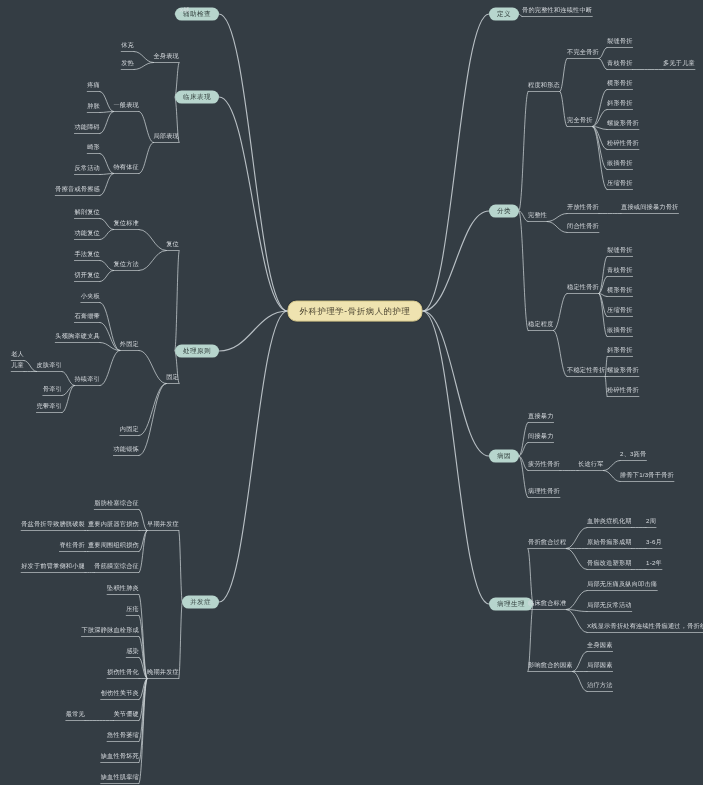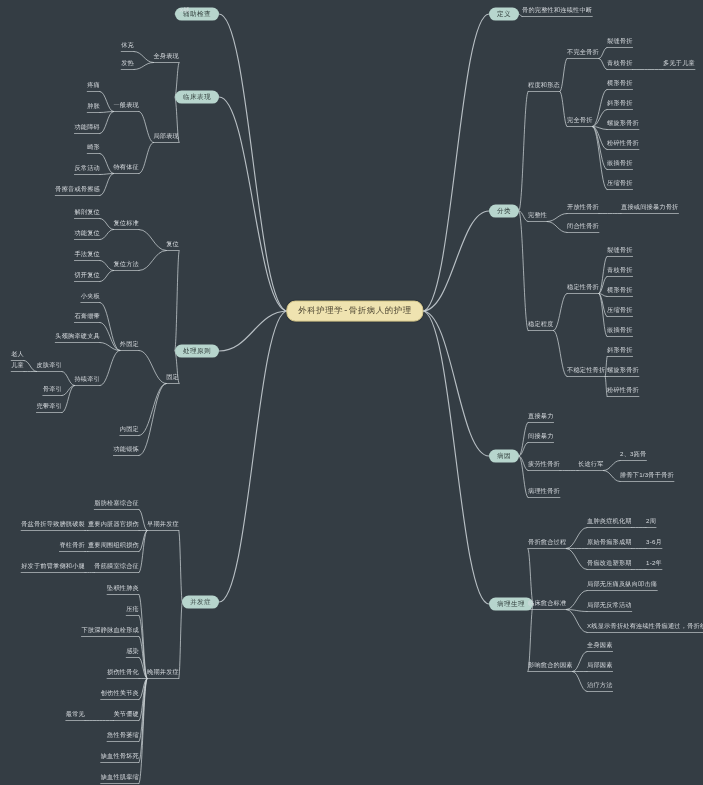--- a/index.html
+++ b/index.html
@@ -258,21 +258,21 @@
       <path d="M 147.0625 678.5 C 143.434375 678.5 142.628125 657.5 139 657.5" fill="none" stroke="#cfd6da" stroke-width="0.85" stroke-opacity="0.85" stroke-linecap="round"></path>
       <path d="M 147.0625 678.5 C 143.434375 678.5 142.628125 678.5 139 678.5" fill="none" stroke="#cfd6da" stroke-width="0.85" stroke-opacity="0.85" stroke-linecap="round"></path>
       <path d="M 147.0625 678.5 C 143.434375 678.5 142.628125 699.5 139 699.5" fill="none" stroke="#cfd6da" stroke-width="0.85" stroke-opacity="0.85" stroke-linecap="round"></path>
       <path d="M 147.0625 678.5 C 143.434375 678.5 142.628125 720.5 139 720.5" fill="none" stroke="#cfd6da" stroke-width="0.85" stroke-opacity="0.85" stroke-linecap="round"></path>
       <path d="M 113.4375 720.5 C 100.640625 720.5 97.796875 720.5 85 720.5" fill="none" stroke="#cfd6da" stroke-width="0.85" stroke-opacity="0.85" stroke-linecap="round"></path>
       <path d="M 147.0625 678.5 C 143.434375 678.5 142.628125 741.5 139 741.5" fill="none" stroke="#cfd6da" stroke-width="0.85" stroke-opacity="0.85" stroke-linecap="round"></path>
       <path d="M 147.0625 678.5 C 143.434375 678.5 142.628125 762.5 139 762.5" fill="none" stroke="#cfd6da" stroke-width="0.85" stroke-opacity="0.85" stroke-linecap="round"></path>
       <path d="M 147.0625 678.5 C 143.434375 678.5 142.628125 783.5 139 783.5" fill="none" stroke="#cfd6da" stroke-width="0.85" stroke-opacity="0.85" stroke-linecap="round"></path>
     </svg>
   <div id="nodes">
-      <div class="node root right" style="left: 355px; top: 311px; font-family: Liberation Mono, monospace;">外科护理学-骨折病人的护理</div>
+      <div class="node root right" style="left: 355px; top: 311px;">外科护理学-骨折病人的护理</div>
       <div class="node main right" style="left: 489px; top: 14px;">定义</div>
       <div class="node leaf right" style="left: 522px; top: 11px;">骨的完整性和连续性中断</div>
       <div class="node main right" style="left: 489px; top: 211px;">分类</div>
       <div class="node leaf right" style="left: 528px; top: 86px;">程度和形态</div>
       <div class="node leaf right" style="left: 567px; top: 53px;">不完全骨折</div>
       <div class="node leaf right" style="left: 607px; top: 42px;">裂缝骨折</div>
       <div class="node leaf right" style="left: 607px; top: 64px;">青枝骨折</div>
       <div class="node leaf right" style="left: 663px; top: 64px;">多见于儿童</div>
       <div class="node leaf right" style="left: 567px; top: 121px;">完全骨折</div>
       <div class="node leaf right" style="left: 607px; top: 84px;">横形骨折</div>

